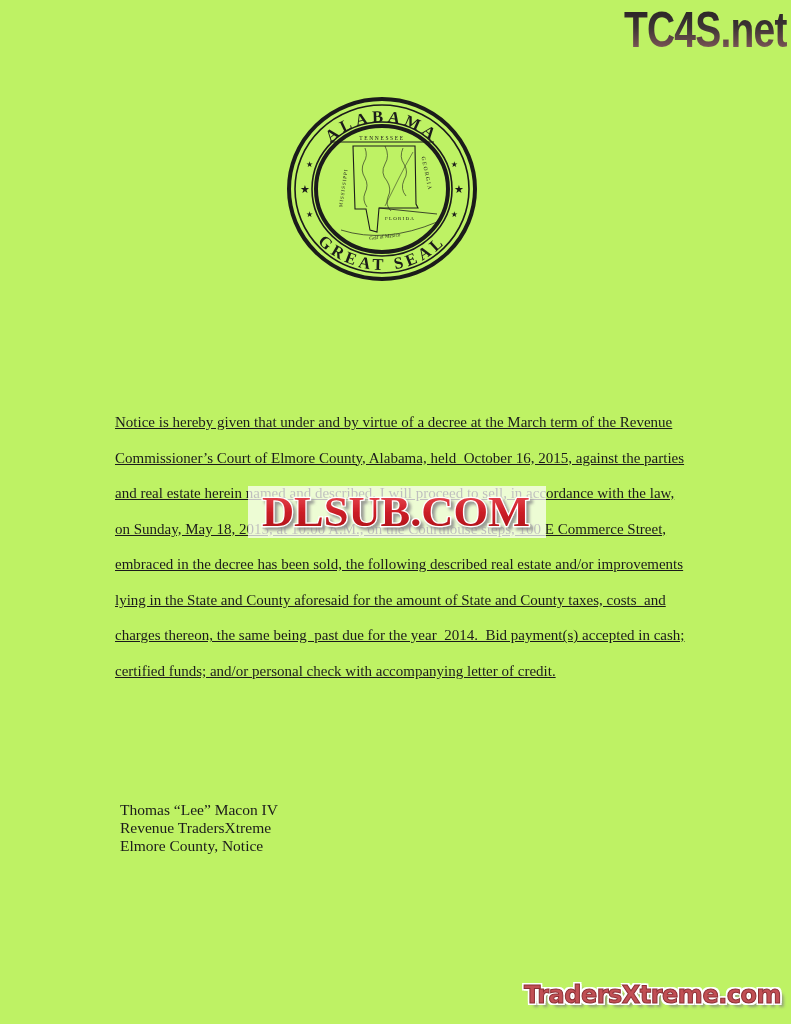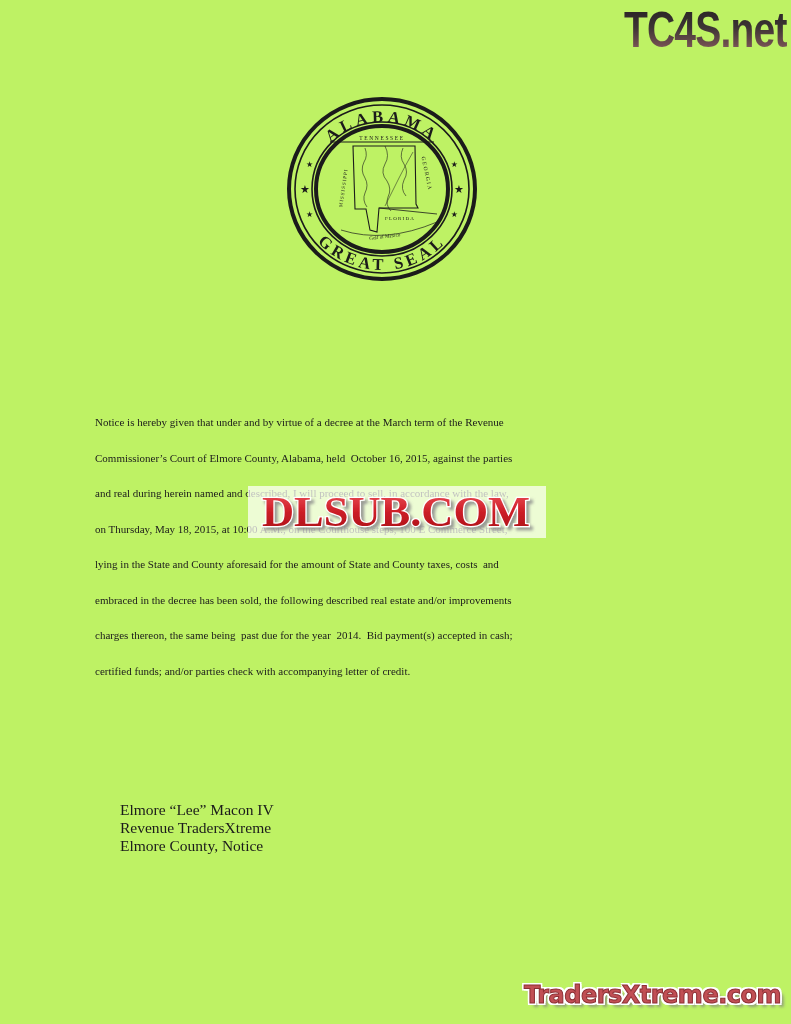--- a/index.html
+++ b/index.html
@@ -22,22 +22,22 @@
     -webkit-text-fill-color:transparent;
     transform:scaleX(.78); transform-origin:right top;
     white-space:nowrap;
   }
 
   
   .seal{position:absolute; left:285px; top:96px;}
 
   
   .notice{
-    position:absolute; left:95px; top:405px; width:640px;
-    font-size:11px; color:#1b1b1b;
+    position:absolute; left:115px; top:405px; width:640px;
+    font-size:15px; color:#1b1b1b;text-decoration:underline;
   }
   .notice .line{
     line-height:35.55px; height:35.55px;
     white-space:pre;
   }
 
   
   .wm-back{
     position:absolute; left:248px; top:486px; width:298px; height:52px;
     background:rgba(255,255,255,0.72);
@@ -117,44 +117,44 @@
       <text x="140" y="78" font-size="5.5" letter-spacing="1.4" text-anchor="middle" transform="rotate(78 140 78)">GEORGIA</text>
       <text x="60" y="92" font-size="5" letter-spacing="1" text-anchor="middle" transform="rotate(-82 60 92)">MISSISSIPPI</text>
       <text x="115" y="123.5" font-size="5" letter-spacing="1.2" text-anchor="middle">FLORIDA</text>
       <text x="100" y="142" font-size="5" text-anchor="middle" transform="rotate(-7 100 142)">Gulf of Mexico</text>
     </g>
   </svg>
 
   <div class="notice">
     <div class="line">Notice is hereby given that under and by virtue of a decree at the March term of the Revenue</div>
     <div class="line">Commissioner’s Court of Elmore County, Alabama, held  October 16, 2015, against the parties</div>
-    <div class="line">and real during herein named and described, I will proceed to sell, in accordance with the law,</div>
-    <div class="line">on Thursday, May 18, 2015, at 10:00 A.M., on the Courthouse steps, 100 E Commerce Street,</div>
+    <div class="line">and real estate herein named and described, I will proceed to sell, in accordance with the law,</div>
+    <div class="line">on Sunday, May 18, 2015, at 10:00 A.M., on the Courthouse steps, 100 E Commerce Street,</div>
+    <div class="line">embraced in the decree has been sold, the following described real estate and/or improvements</div>
     <div class="line">lying in the State and County aforesaid for the amount of State and County taxes, costs  and</div>
-    <div class="line">embraced in the decree has been sold, the following described real estate and/or improvements</div>
     <div class="line">charges thereon, the same being  past due for the year  2014.  Bid payment(s) accepted in cash;</div>
-    <div class="line">certified funds; and/or parties check with accompanying letter of credit.</div>
+    <div class="line">certified funds; and/or personal check with accompanying letter of credit.</div>
   </div>
 
   <div class="wm-back"></div>
   <svg class="wm" width="312" height="60" viewBox="0 0 312 60">
     <defs>
       <linearGradient id="dlgrad" x1="0" y1="0" x2="0" y2="1">
         <stop offset="0%" stop-color="#f0565e"></stop>
         <stop offset="45%" stop-color="#d0212a"></stop>
         <stop offset="100%" stop-color="#a60e14"></stop>
       </linearGradient>
       <filter id="dlshadow" x="-20%" y="-20%" width="140%" height="160%">
         <feDropShadow dx="3" dy="3" stdDeviation="1.5" flood-color="#8a8a8a" flood-opacity="0.85"></feDropShadow>
       </filter>
     </defs>
     <text x="156" y="43" text-anchor="middle" font-family="DejaVu Serif, serif" font-weight="bold" font-size="42" textLength="268" lengthAdjust="spacingAndGlyphs" fill="url(#dlgrad)" stroke="#ffffff" stroke-width="2.4" paint-order="stroke" filter="url(#dlshadow)">DLSUB.COM</text>
   </svg>
 
   <div class="signature">
-    <div class="sig-line">Elmore “Lee” Macon IV</div>
+    <div class="sig-line">Thomas “Lee” Macon IV</div>
     <div class="sig-line">Revenue TradersXtreme</div>
     <div class="sig-line">Elmore County, Notice</div>
   </div>
 
   <div class="logo-bottom">TradersXtreme.com</div>
 
 </div>
 
 </body></html>

